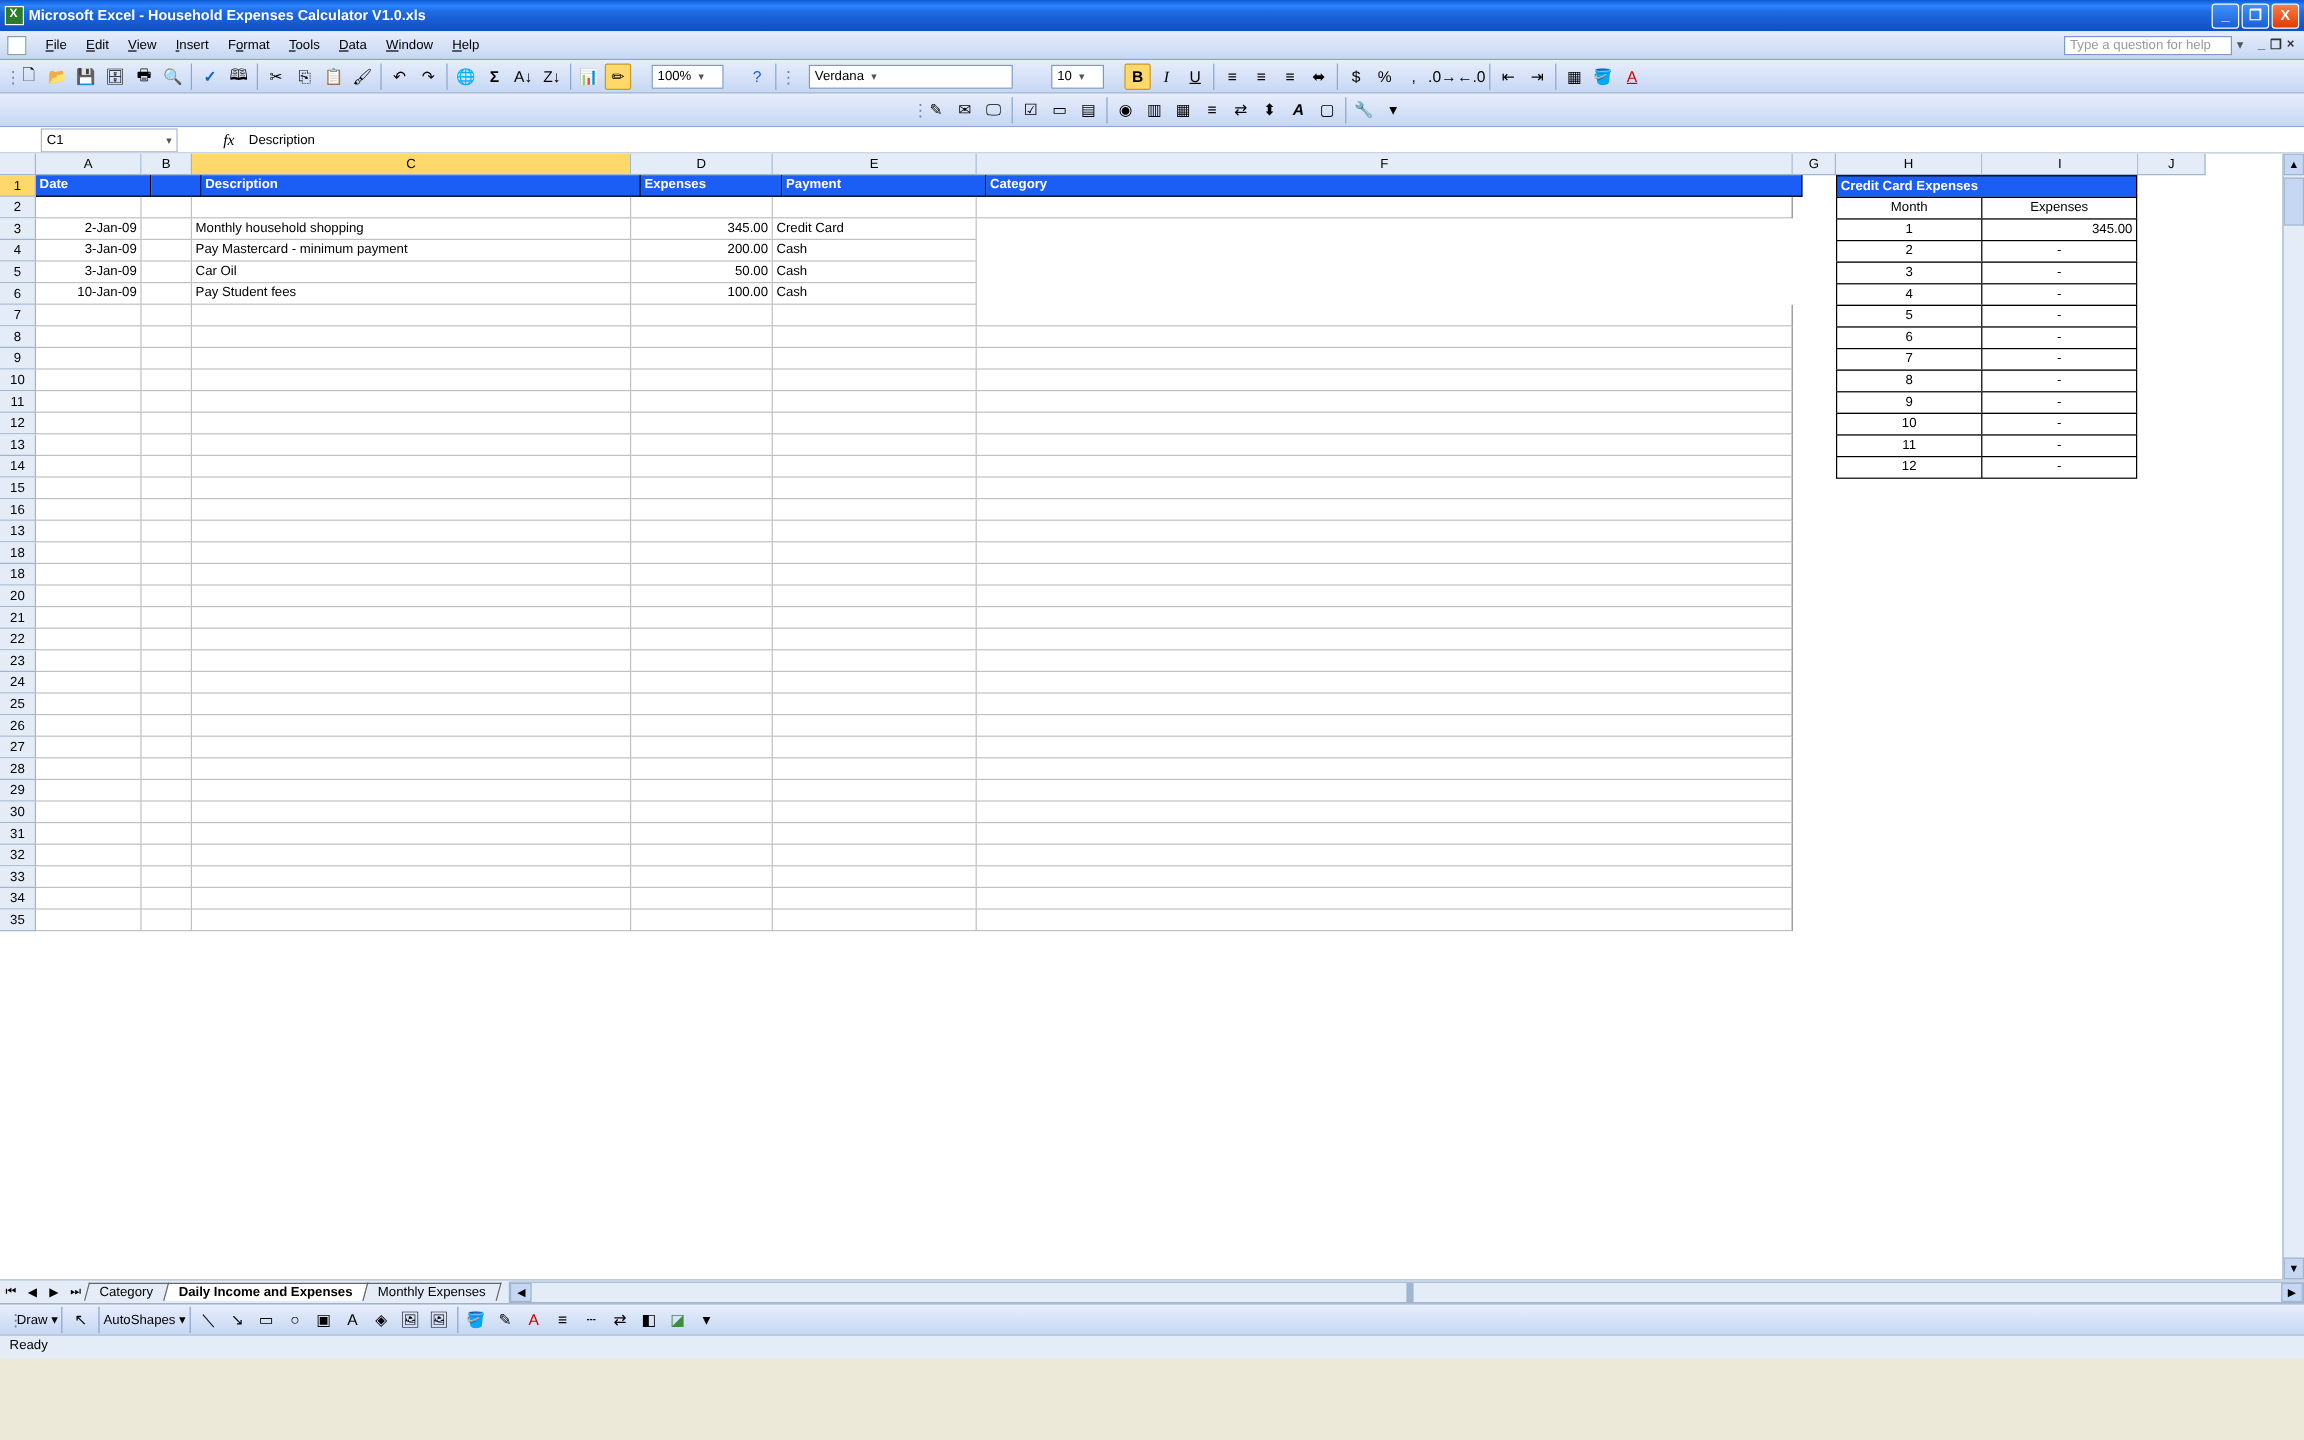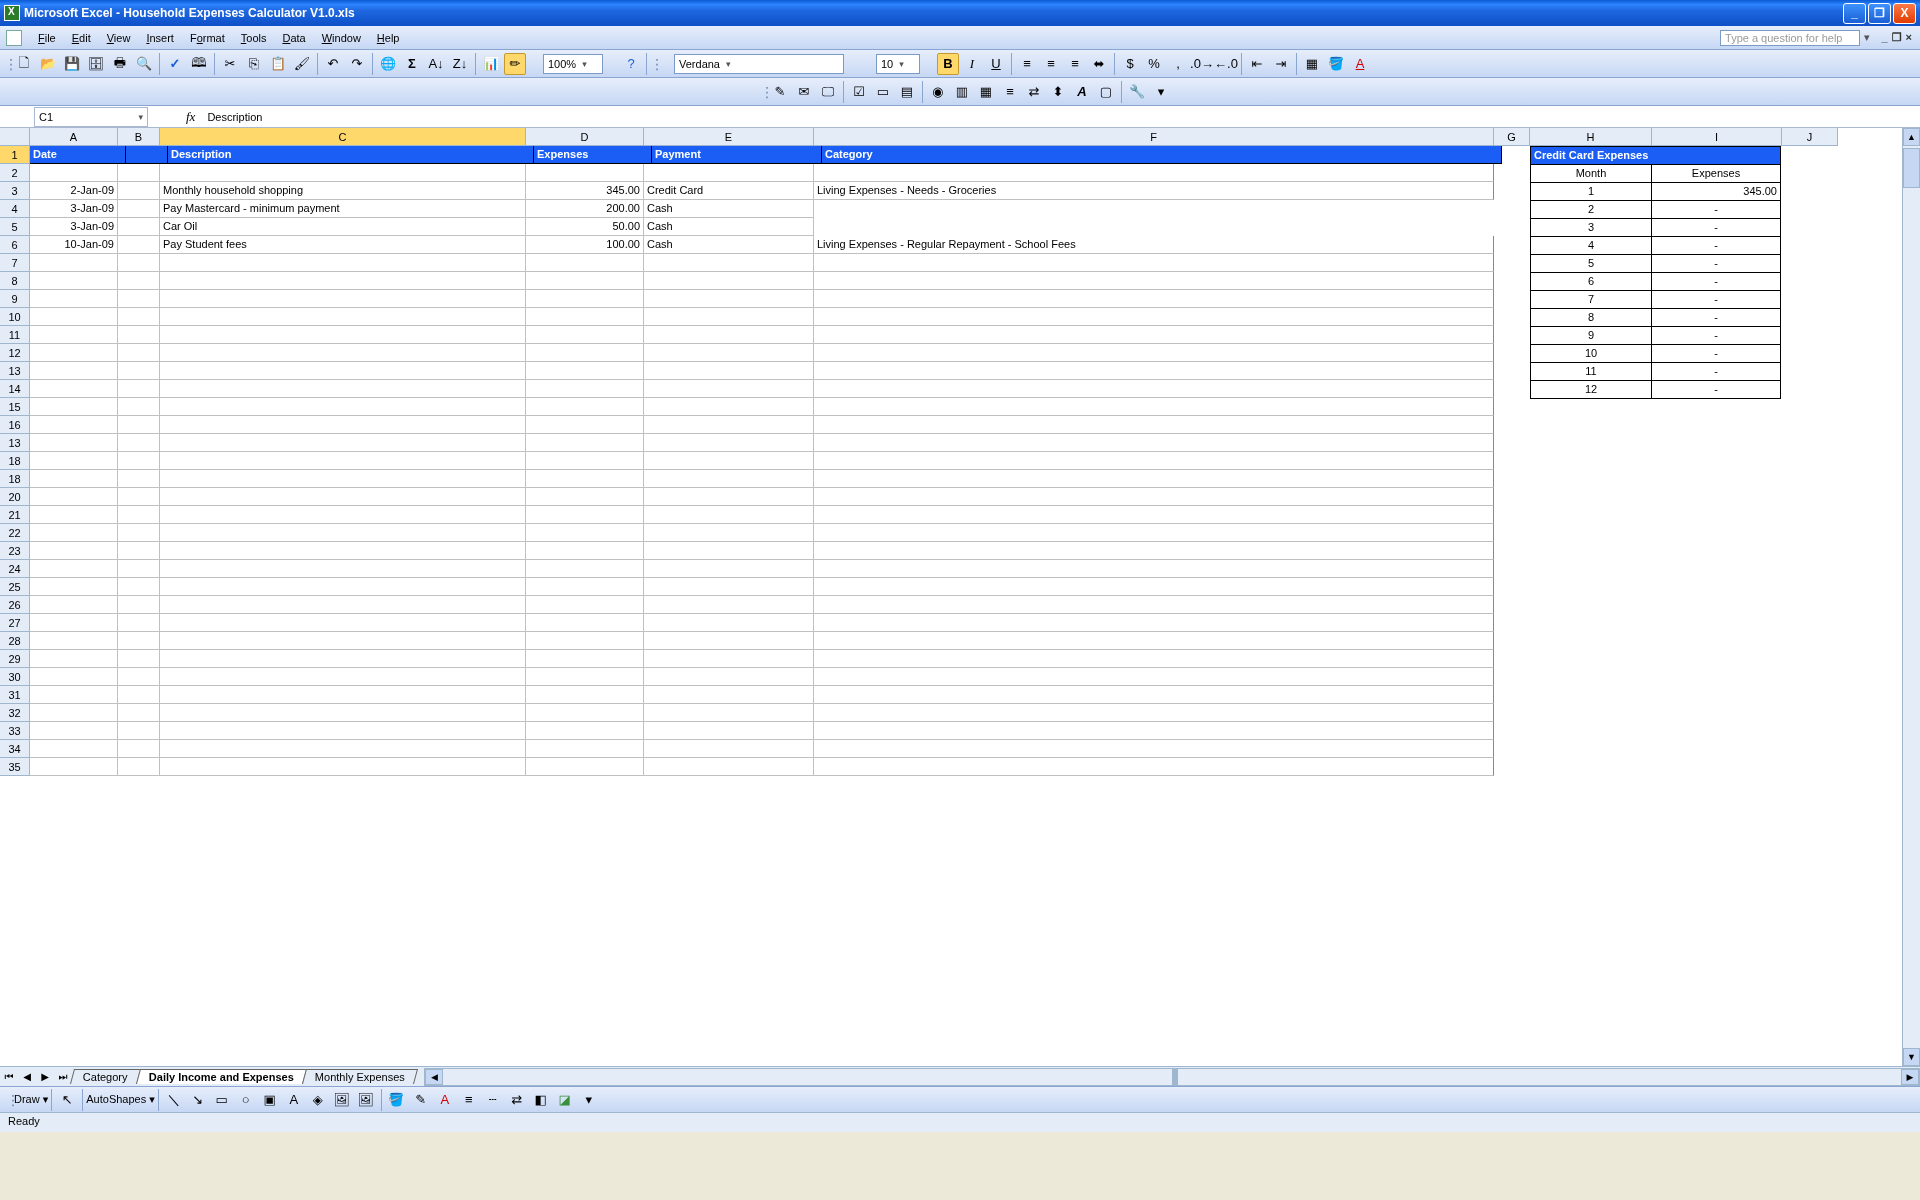--- a/index.html
+++ b/index.html
@@ -277,21 +277,20 @@
         <div class="gc nb" style="width: 122px;"></div>
         <div class="gc nb" style="width: 130px;"></div>
         <div class="gc nb" style="width: 56px;"></div>
       </div>
       <div class="gr">
         <div class="gc rl" style="width: 88px;">2-Jan-09</div>
         <div class="gc" style="width: 42px;"></div>
         <div class="gc" style="width: 366px;">Monthly household shopping</div>
         <div class="gc rl" style="width: 118px;">345.00</div>
         <div class="gc" style="width: 170px;">Credit Card</div>
-        <div class="gc thickR" style="width: 680px;">Living Expenses - Needs - Groceries</div>
         <div class="gc nb" style="width: 36px;"></div>
         <div class="gc nb" style="width: 122px;"></div>
         <div class="gc nb" style="width: 130px;"></div>
         <div class="gc nb" style="width: 56px;"></div>
       </div>
       <div class="gr">
         <div class="gc rl" style="width: 88px;">3-Jan-09</div>
         <div class="gc" style="width: 42px;"></div>
         <div class="gc" style="width: 366px;">Pay Mastercard - minimum payment</div>
         <div class="gc rl" style="width: 118px;">200.00</div>
@@ -311,21 +310,20 @@
         <div class="gc nb" style="width: 122px;"></div>
         <div class="gc nb" style="width: 130px;"></div>
         <div class="gc nb" style="width: 56px;"></div>
       </div>
       <div class="gr">
         <div class="gc rl" style="width: 88px;">10-Jan-09</div>
         <div class="gc" style="width: 42px;"></div>
         <div class="gc" style="width: 366px;">Pay Student fees</div>
         <div class="gc rl" style="width: 118px;">100.00</div>
         <div class="gc" style="width: 170px;">Cash</div>
-        <div class="gc thickR" style="width: 680px;">Living Expenses - Regular Repayment - School Fees</div>
         <div class="gc nb" style="width: 36px;"></div>
         <div class="gc nb" style="width: 122px;"></div>
         <div class="gc nb" style="width: 130px;"></div>
         <div class="gc nb" style="width: 56px;"></div>
       </div>
       <div class="gr">
         <div class="gc" style="width: 88px;"></div>
         <div class="gc" style="width: 42px;"></div>
         <div class="gc" style="width: 366px;"></div>
         <div class="gc rl" style="width: 118px;"></div>

